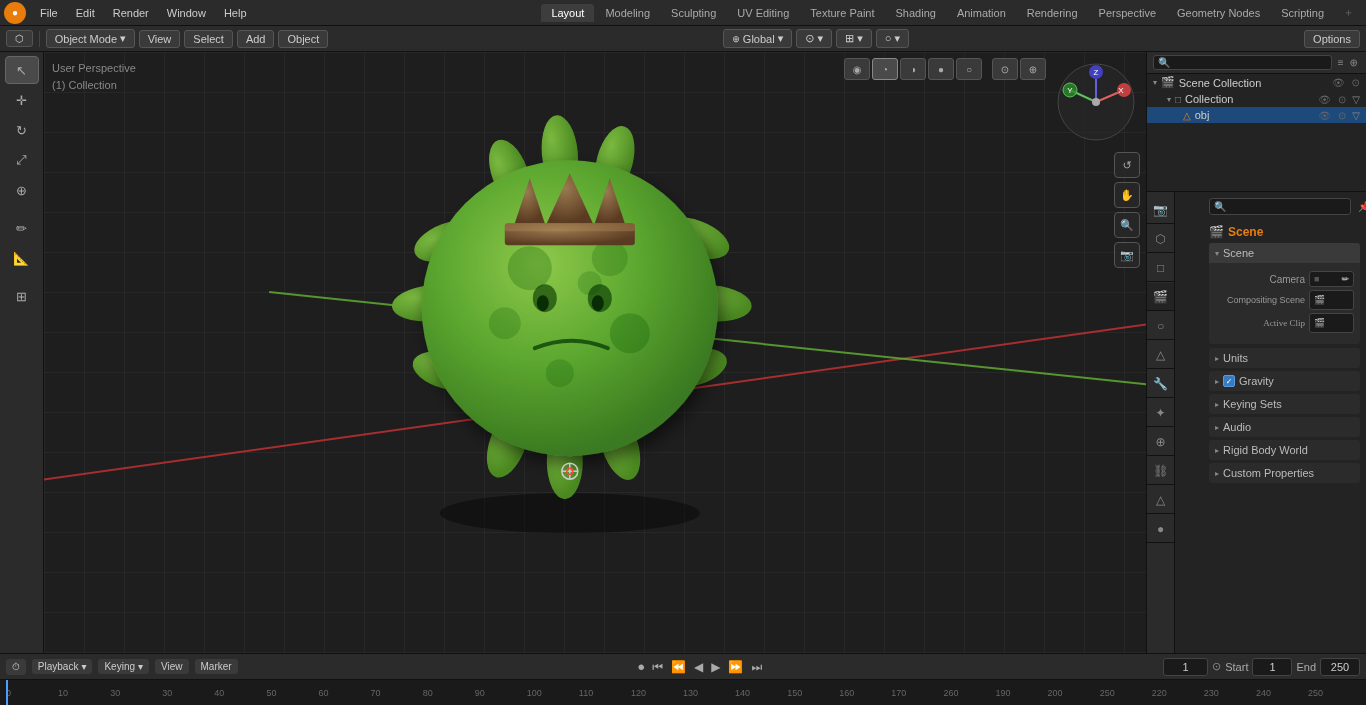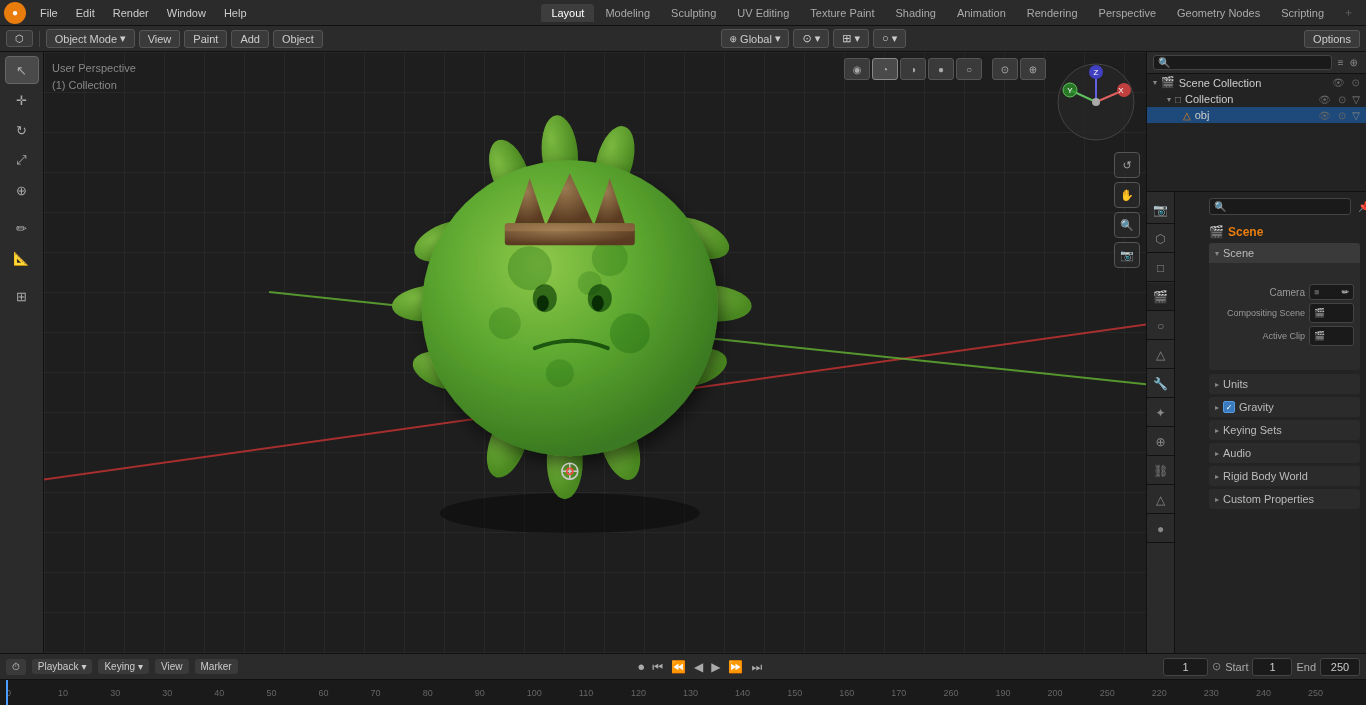--- a/index.html
+++ b/index.html
@@ -477,21 +477,21 @@
 <div id="header-toolbar">
   <div id="header-left">
 
     <div class="vh-btn" style="font-size:10px;">⬡</div>
     <div class="divider-v"></div>
     <div class="vh-btn">
       <span>Object Mode</span>
       <span>▾</span>
     </div>
     <div class="vh-btn">View</div>
-    <div class="vh-btn">Paint</div>
+    <div class="vh-btn">Select</div>
     <div class="vh-btn">Add</div>
     <div class="vh-btn">Object</div>
   </div>
   <div class="vh-spacer"></div>
   <div class="vh-btn">
     <span style="font-size:9px;">⊕</span>
     <span>Global</span>
     <span>▾</span>
   </div>
   <div class="vh-btn">⊙ ▾</div>
@@ -710,39 +710,39 @@
         <div class="scene-prop-header">
           <span>🎬</span>
           <span>Scene</span>
         </div>
 
         <div style="background:#2b2b2b;border-radius:3px;margin-bottom:4px;overflow:hidden;">
           <div class="prop-section-header" style="padding:4px 6px;background:#3a3a3a;">
             <span class="collapse-arrow">▾</span>
             <span>Scene</span>
           </div>
-          <div style="padding:21px 6px;">
+          <div style="padding:8px 6px;">
 
             <div class="prop-row">
               <span class="prop-label">Camera</span>
               <div class="prop-field" style="font-size:9px;">
                 <span style="color:#555;">■</span>
                 <span style="cursor:pointer;">✏</span>
               </div>
             </div>
 
             <div class="prop-row">
               <span class="prop-label" style="font-size:9px;">Compositing Scene</span>
               <div class="prop-field" style="font-size:9px;min-height:20px;">
                 <span>🎬</span>
               </div>
             </div>
 
             <div class="prop-row">
-              <span class="prop-label" style="font-size:9px;">Active Clip</span>
+              <span class="prop-label" style="font-size:9px;font-family:Liberation Serif, serif;">Active Clip</span>
               <div class="prop-field" style="font-size:9px;min-height:20px;">
                 <span>🎬</span>
               </div>
             </div>
           </div>
         </div>
 
         <div style="background:#2b2b2b;border-radius:3px;margin-bottom:3px;">
           <div class="prop-section-header" style="padding:4px 6px;">
             <span class="collapse-arrow">▸</span>

